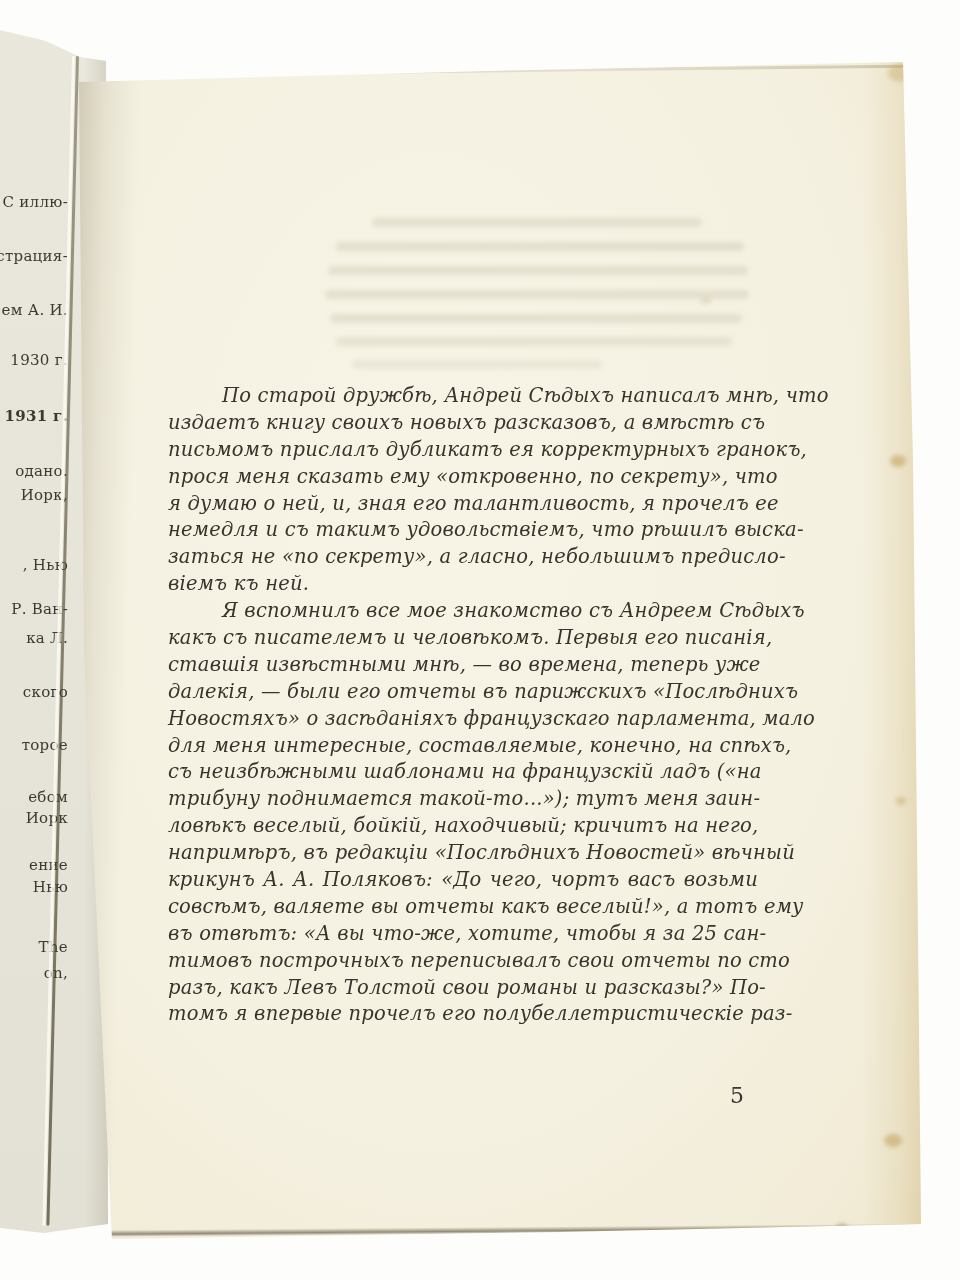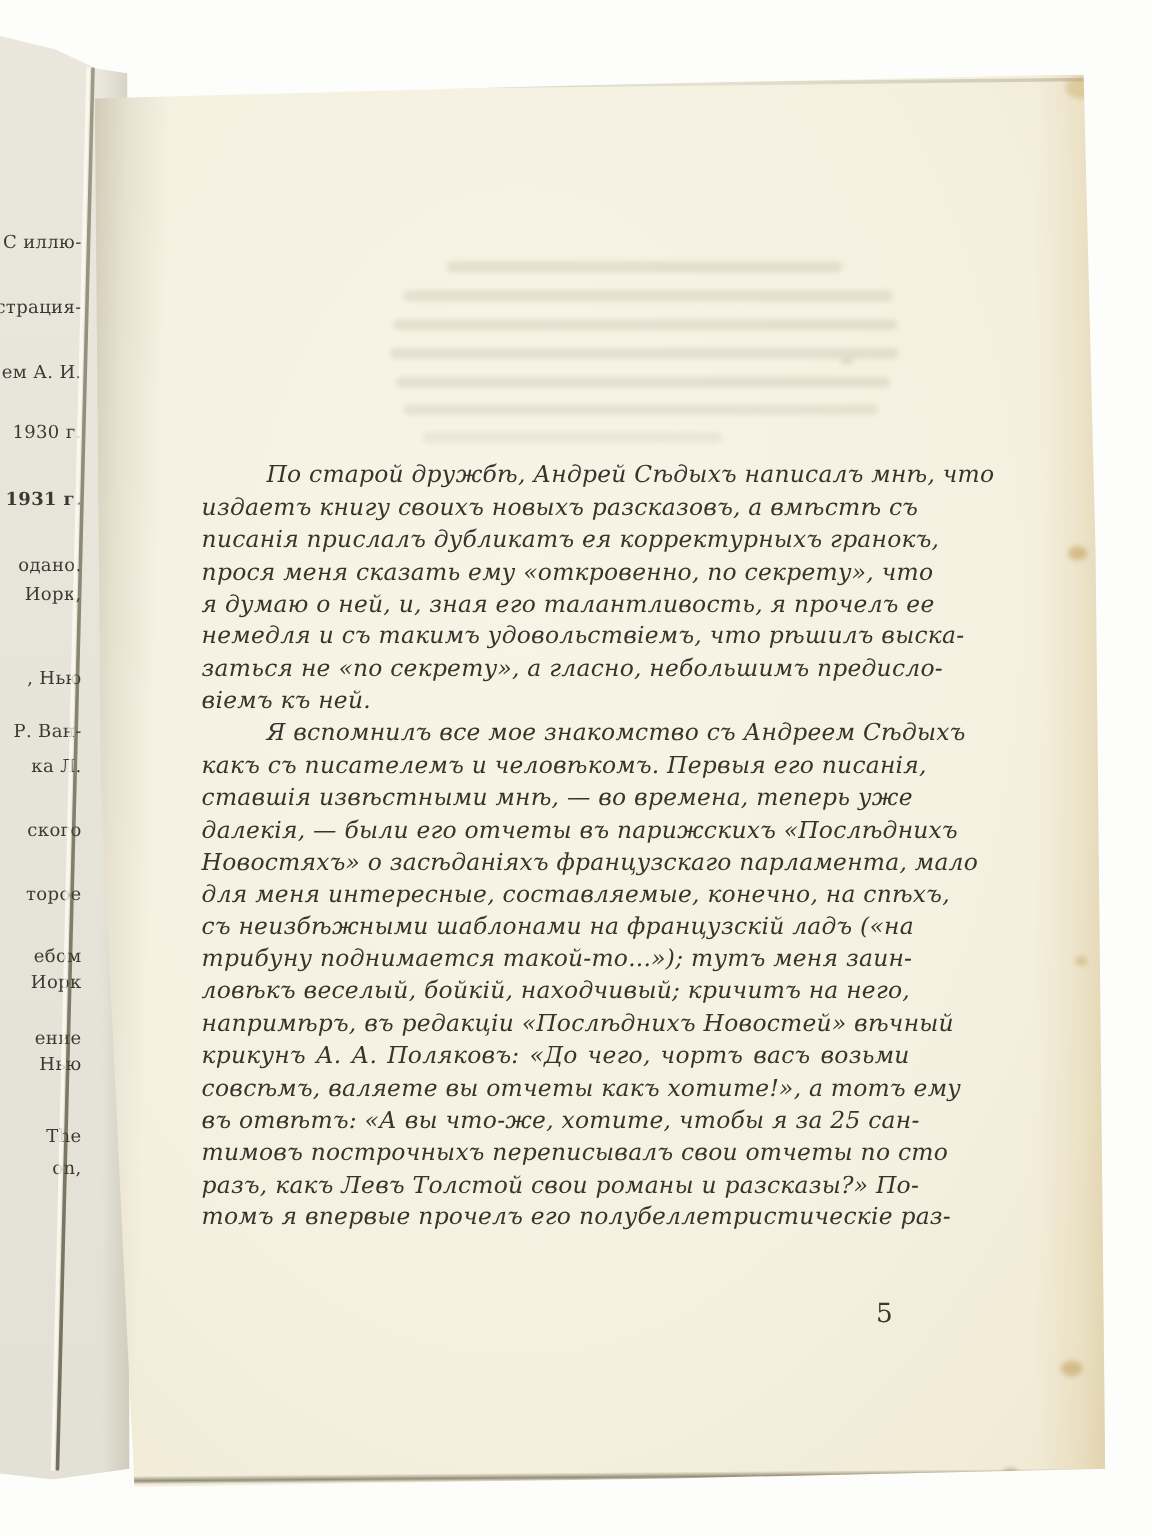--- a/index.html
+++ b/index.html
@@ -160,38 +160,38 @@
       <div class="ghost-line g3"></div>
       <div class="ghost-line g4"></div>
       <div class="ghost-line g5"></div>
       <div class="ghost-line g6"></div>
       <div class="ghost-line g7"></div>
     </div>
 
     <div class="main-text" id="main-text">
         <div class="line indent">По старой дружбѣ, Андрей Сѣдыхъ написалъ мнѣ, что</div>
         <div class="line">издаетъ книгу своихъ новыхъ разсказовъ, а вмѣстѣ съ</div>
-        <div class="line">писанія прислалъ дубликатъ ея корректурныхъ гранокъ,</div>
+        <div class="line">письмомъ прислалъ дубликатъ ея корректурныхъ гранокъ,</div>
         <div class="line">прося меня сказать ему «откровенно, по секрету», что</div>
         <div class="line">я думаю о ней, и, зная его талантливость, я прочелъ ее</div>
         <div class="line">немедля и съ такимъ удовольствіемъ, что рѣшилъ выска-</div>
         <div class="line">заться не «по секрету», а гласно, небольшимъ предисло-</div>
         <div class="line no-just">віемъ къ ней.</div>
         <div class="line indent">Я вспомнилъ все мое знакомство съ Андреем Сѣдыхъ</div>
         <div class="line">какъ съ писателемъ и человѣкомъ. Первыя его писанія,</div>
         <div class="line">ставшія извѣстными мнѣ, — во времена, теперь уже</div>
         <div class="line">далекія, — были его отчеты въ парижскихъ «Послѣднихъ</div>
         <div class="line">Новостяхъ» о засѣданіяхъ французскаго парламента, мало</div>
         <div class="line">для меня интересные, составляемые, конечно, на спѣхъ,</div>
         <div class="line">съ неизбѣжными шаблонами на французскій ладъ («на</div>
         <div class="line">трибуну поднимается такой-то...»); тутъ меня заин-</div>
         <div class="line">ловѣкъ веселый, бойкій, находчивый; кричитъ на него,</div>
         <div class="line">напримѣръ, въ редакціи «Послѣднихъ Новостей» вѣчный</div>
         <div class="line">крикунъ А. А. Поляковъ: «До чего, чортъ васъ возьми</div>
-        <div class="line">совсѣмъ, валяете вы отчеты какъ хотите!», а тотъ ему</div>
+        <div class="line">совсѣмъ, валяете вы отчеты какъ веселый!», а тотъ ему</div>
         <div class="line">въ отвѣтъ: «А вы что-же, хотите, чтобы я за 25 сан-</div>
         <div class="line">тимовъ построчныхъ переписывалъ свои отчеты по сто</div>
         <div class="line">разъ, какъ Левъ Толстой свои романы и разсказы?» По-</div>
         <div class="line">томъ я впервые прочелъ его полубеллетристическіе раз-</div>
       </div>
 
     <div class="page-number">5</div>
 
     <div class="spot s1"></div>
     <div class="spot s2"></div>

